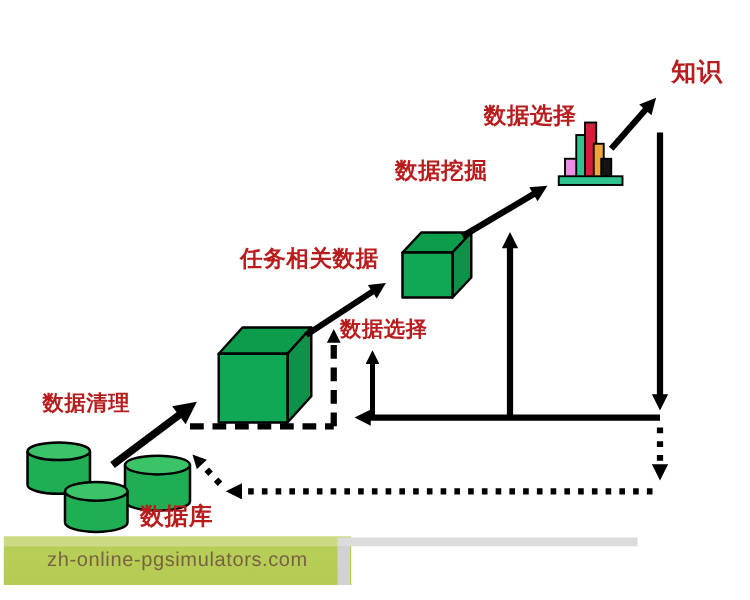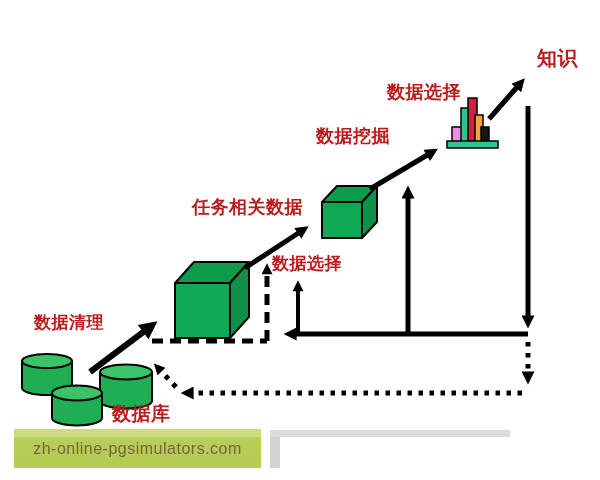--- a/index.html
+++ b/index.html
@@ -6,21 +6,21 @@
   .stage{
     position:relative;width:600px;height:480px;background:#ffffff;overflow:hidden;
     font-family:"Liberation Sans","DejaVu Sans",sans-serif;
   }
   .stage svg{position:absolute;left:0;top:0;}
   .label{
     position:absolute;color:#b91c1c;font-weight:bold;white-space:nowrap;
     letter-spacing:0.5px;line-height:1;
   }
   .watermark{
-    position:absolute;left:14px;top:429px;width:247px;height:39px;
+    position:absolute;left:3px;top:429px;width:278px;height:39px;
     display:flex;align-items:center;justify-content:center;
     background:linear-gradient(to bottom,#cdda84 0%,#cdda84 20%,#b7ce58 22%,#b4cc52 100%);
   }
   .watermark span{font-size:16px;font-weight:normal;letter-spacing:0.5px;}
   .wm-shadow-top{position:absolute;left:270px;top:430px;width:240px;height:7px;background:#dcdcdc;}
   .wm-shadow-side{position:absolute;left:270px;top:437px;width:10px;height:31px;background:#d2d2d2;}
 </style>
 </head>
 <body>
 

